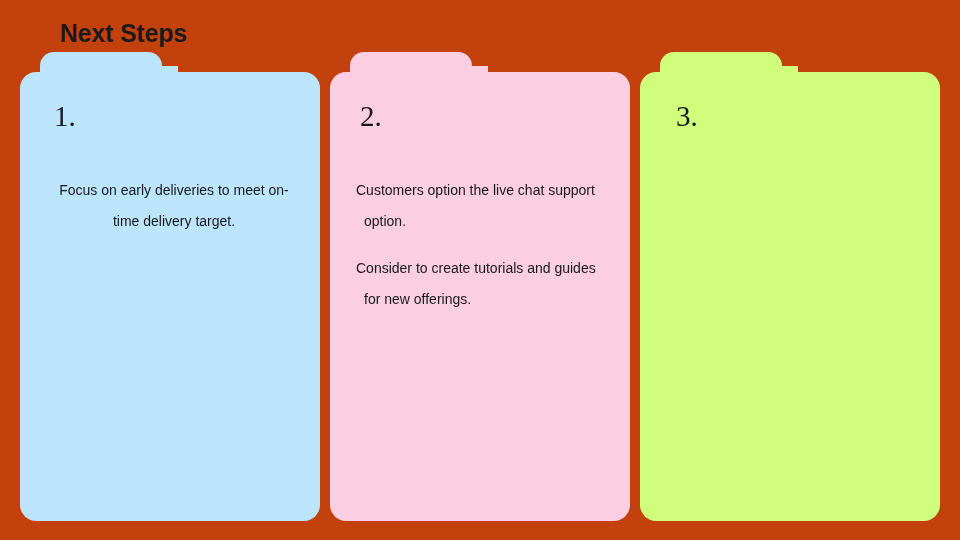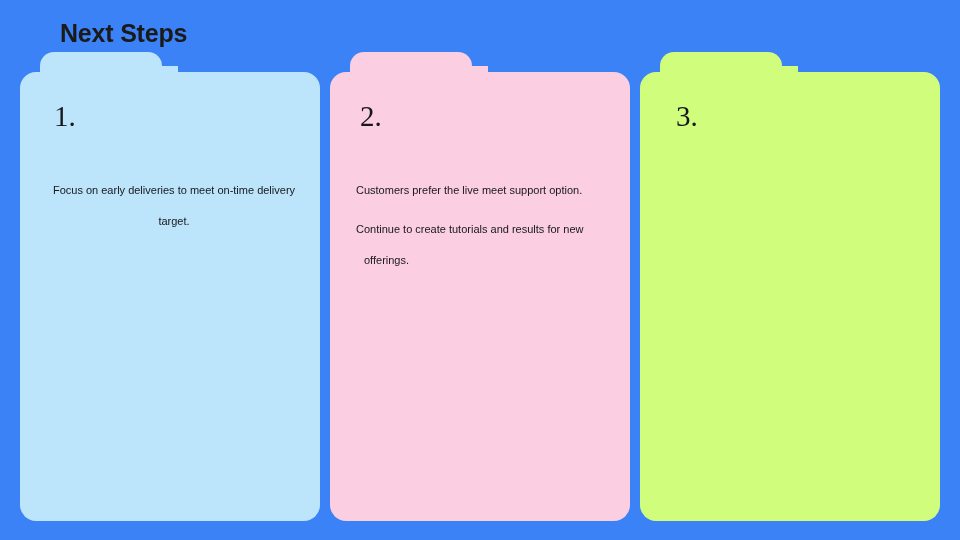--- a/index.html
+++ b/index.html
@@ -11,21 +11,21 @@
     height: 540px;
     background: #FAF9F8;
     font-family: "Liberation Sans", sans-serif;
     overflow: hidden;
     position: relative;
   }
 
   #slide {
     position: absolute;
     inset: 0;
-    background: #3b82f6;
+    background: #c2410c;
   }
 
   
   #page-title {
     position: absolute;
     left: 60px;
     top: 19px;
     font-size: 25px;
     font-weight: bold;
     color: #1A1A1A;
@@ -82,24 +82,24 @@
     line-height: 1;
     margin: 0 0 44px 4px;
   }
 
   .bullets {
     margin: 0;
     padding: 0;
     list-style: none;
   }
   .bullet {
-    font-size: 11px;
+    font-size: 14px;
     line-height: 31px;
     color: #16181C;
-    margin: 8px 0 6px 0;
+    margin: 16px 0 6px 0;
     text-indent: -8px;
     padding-left: 8px;
   }
 
   
   #folder-1 { left: 20px; width: 300px; }
   #folder-1 .folder-tab,
   #folder-1 .folder-body { background: #BCE4FB; }
   #folder-1 .folder-inner { padding-left: 30px; padding-right: 22px; }
   #folder-1 .bullet { text-align: center; text-indent: 0; padding-left: 0; }
@@ -133,22 +133,22 @@
       </div>
     </div>
   </div>
 
   <div class="folder" id="folder-2">
     <div class="folder-tab"></div>
     <div class="folder-body">
       <div class="folder-inner">
         <div class="folder-number">2.</div>
         <ul class="bullets">
-          <li class="bullet">Customers prefer the live meet support option.</li>
-          <li class="bullet">Continue to create tutorials and results for new offerings.</li>
+          <li class="bullet">Customers option the live chat support option.</li>
+          <li class="bullet">Consider to create tutorials and guides for new offerings.</li>
         </ul>
       </div>
     </div>
   </div>
 
   <div class="folder" id="folder-3">
     <div class="folder-tab"></div>
     <div class="folder-body">
       <div class="folder-inner">
         <div class="folder-number">3.</div>

